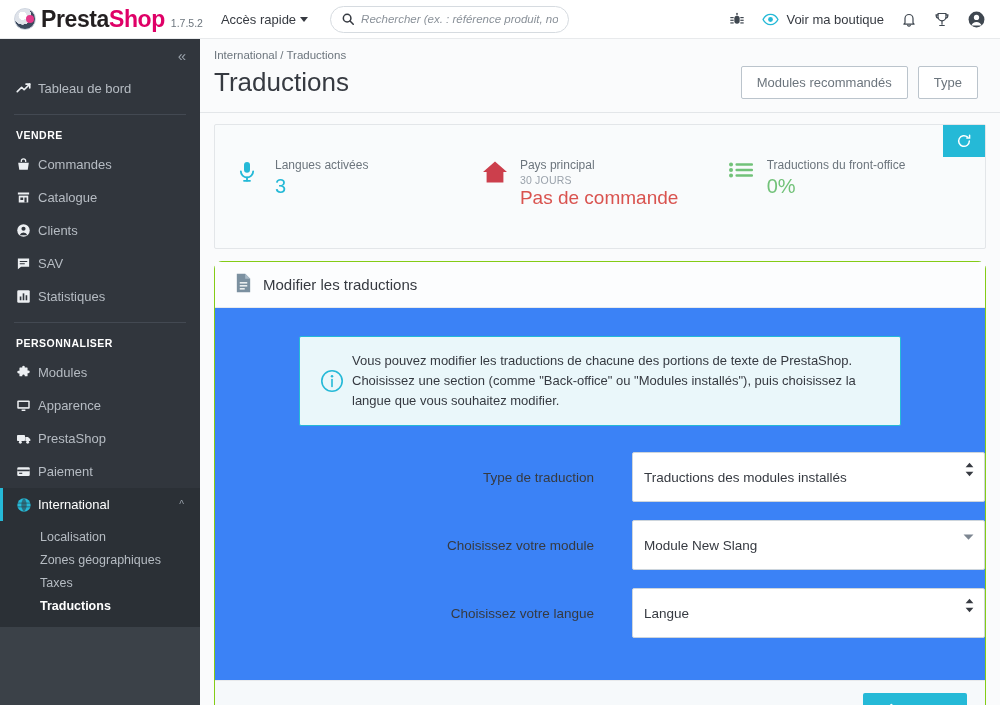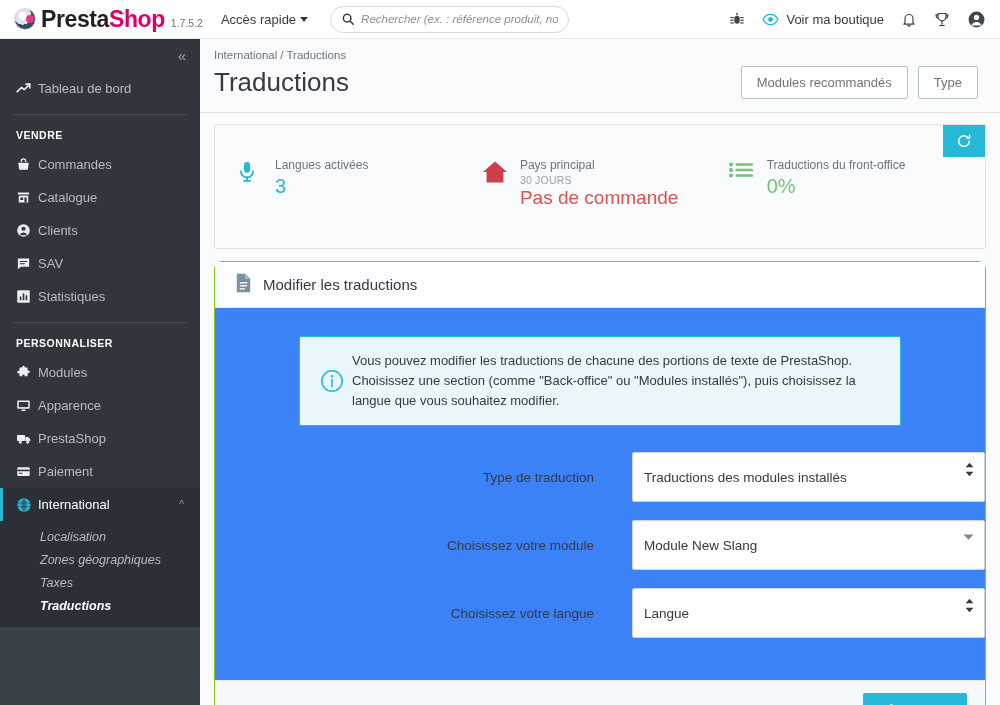--- a/index.html
+++ b/index.html
@@ -76,21 +76,21 @@
     content: ""; position: absolute; left: 0; top: 0; bottom: 0; width: 3px; background: #25b9d7;
   }
   .nav-item.active .ico { color: #25b9d7; }
   .chev-up { margin-left: auto; margin-right: 16px; color: #9aa2ab; font-size: 10px; }
 
   .nav-sep { height: 1px; background: #434952; margin: 9px 14px; }
   .nav-title {
     font-size: 10.5px; font-weight: 700; color: #fff; letter-spacing: .5px;
     padding: 5px 0 7px 16px;
   }
-  .submenu { background: #2b3036; padding: 4px 0 10px; font-style: italic; }
+  .submenu { background: #2b3036; padding: 4px 0 10px; }
   .sub-item {
     padding: 4.5px 0 4.5px 40px; font-size: 12.5px; color: #b6bcc3; cursor: pointer;
   }
   .sub-item.current { color: #fff; font-weight: 700; }
   .sidebar-tail { flex: 1; background: #3b4148; }
 
   
   .content { flex: 1; min-width: 0; background: #fafbfc; overflow: hidden; }
   .crumbs { font-size: 11.5px; color: #6c757d; padding: 10px 0 0 14px; }
   .crumbs .sep { margin: 0 3px; }

